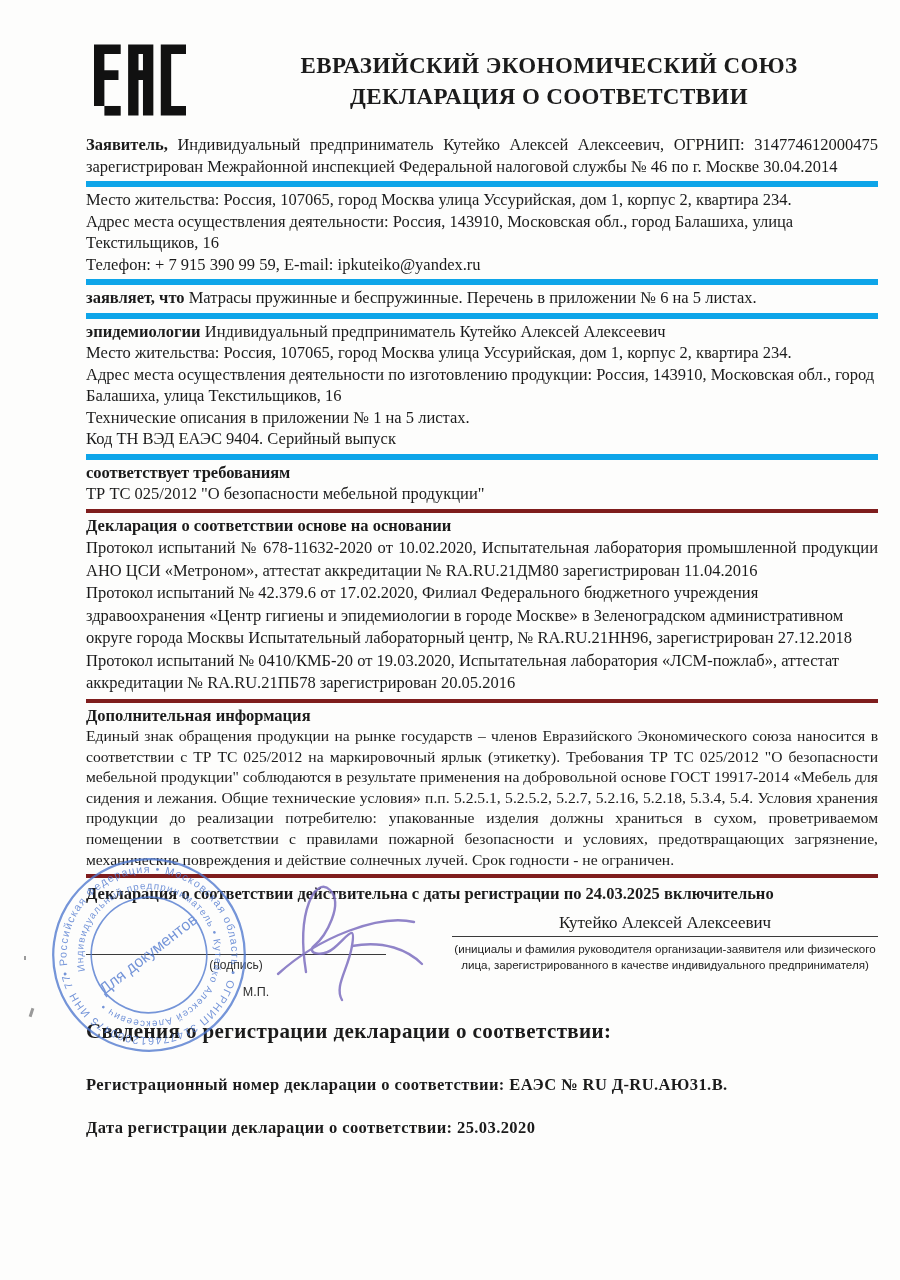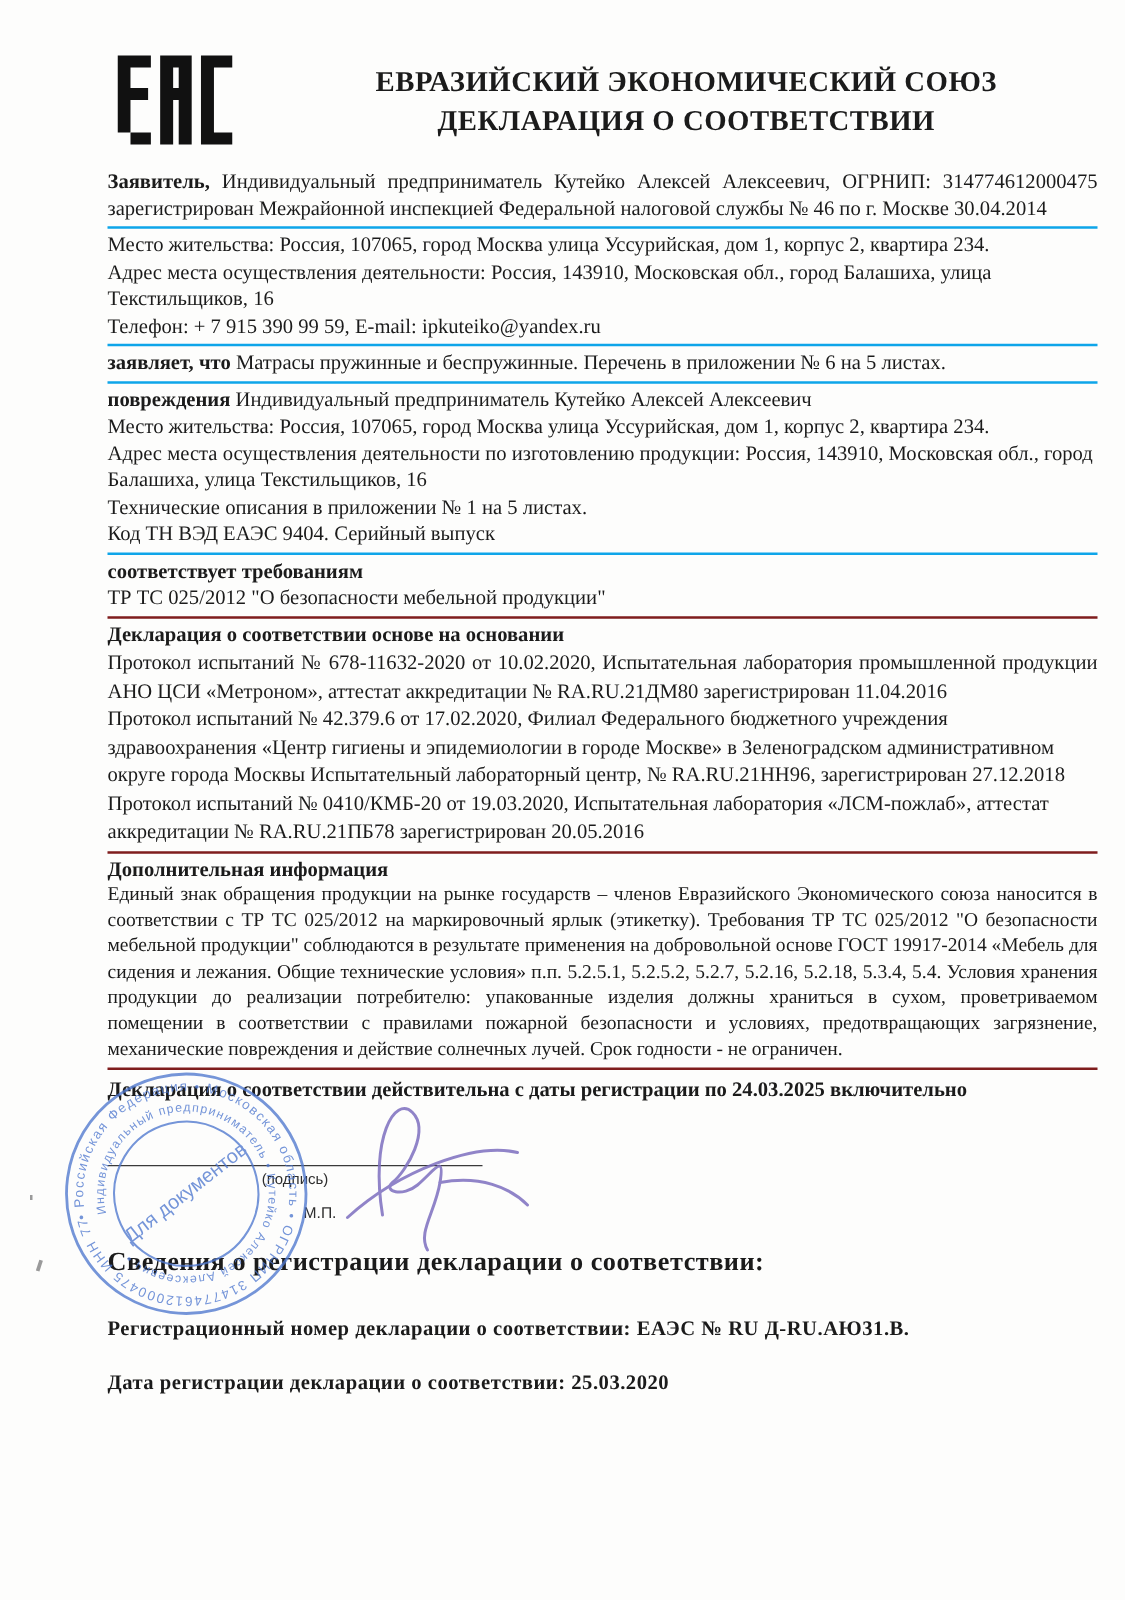--- a/index.html
+++ b/index.html
@@ -16,22 +16,22 @@
   .content { padding: 40px 22px 0 86px; }
 
   
   .header { display: flex; align-items: flex-start; gap: 20px; }
   .eac-logo { width: 92px; height: 80px; flex: 0 0 auto; margin-left: 8px; }
   .titles { flex: 1; text-align: center; padding-top: 10px; padding-left: 14px; }
   .title-line { font-weight: bold; font-size: 23px; line-height: 31px; letter-spacing: 0.4px; }
 
   
   .sec { padding: 2px 0 4px; }
-  .b1 { border-bottom: 2px solid #0ea5e9; }
-  .b2 { border-bottom: 2px solid #7f1d1d; }
+  .b1 { border-bottom: 6px solid #0ea5e9; }
+  .b2 { border-bottom: 4px solid #7f1d1d; }
   .sec p { margin: 0; font-size: 16.5px; line-height: 21.5px; }
   .just { text-align: justify; }
   .lbl { font-weight: bold; }
   .first-block { margin-top: 12px; }
   .basis p { line-height: 22.5px; }
   .addl p.addl-text { font-size: 15.6px; line-height: 20.6px; text-align: justify; }
   .validity p { font-weight: bold; line-height: 24px; padding-top: 2px; }
 
   
   .sig-row { display: flex; margin-top: 2px; }
@@ -91,21 +91,21 @@
       <p>Адрес места осуществления деятельности: Россия, 143910, Московская обл., город  Балашиха, улица Текстильщиков, 16</p>
       <p>Телефон: + 7 915 390 99 59, E-mail: ipkuteiko@yandex.ru</p>
     </div>
 
     <div class="sec b1">
       <p><span class="lbl">заявляет, что</span>
         <span>Матрасы пружинные и беспружинные. Перечень в приложении № 6 на 5 листах.</span></p>
     </div>
 
     <div class="sec b1">
-      <p><span class="lbl">повреждения</span>
+      <p><span class="lbl">эпидемиологии</span>
         <span>Индивидуальный предприниматель Кутейко Алексей Алексеевич</span></p>
       <p>Место жительства: Россия, 107065, город Москва улица Уссурийская, дом 1, корпус 2, квартира 234.</p>
       <p>Адрес места осуществления деятельности по изготовлению продукции: Россия, 143910, Московская обл., город  Балашиха, улица Текстильщиков, 16</p>
       <p>Технические описания в приложении № 1 на 5 листах.</p>
       <p>Код ТН ВЭД ЕАЭС 9404.  Серийный выпуск</p>
     </div>
 
     <div class="sec b2">
       <p class="lbl">соответствует требованиям</p>
       <p>ТР ТС 025/2012 "О безопасности мебельной продукции"</p>
@@ -127,20 +127,28 @@
       <p>Декларация о соответствии  действительна с даты регистрации по 24.03.2025 включительно</p>
     </div>
 
     <div class="sig-row">
       <div class="sig-left">
         <div class="sig-line"></div>
         <div class="sig-caption">(подпись)</div>
         <div class="sig-mp">М.П.</div>
       </div>
       <div class="sig-gap"></div>
+      <div class="sig-right">
+        <div class="sig-name">Кутейко Алексей Алексеевич</div>
+        <div class="sig-line"></div>
+        <div class="sig-caption2">
+          <div>(инициалы и фамилия руководителя организации-заявителя или физического</div>
+          <div>лица, зарегистрированного в качестве индивидуального предпринимателя)</div>
+        </div>
+      </div>
     </div>
 
     <div class="reg-heading">Сведения о регистрации декларации о соответствии:</div>
     <div class="reg-line">
       <span>Регистрационный номер декларации о соответствии:</span>
       <span>ЕАЭС № RU Д-RU.АЮ31.В.</span>
     </div>
     <div class="reg-line2">
       <span>Дата регистрации декларации о соответствии:</span>
       <span>25.03.2020</span>

